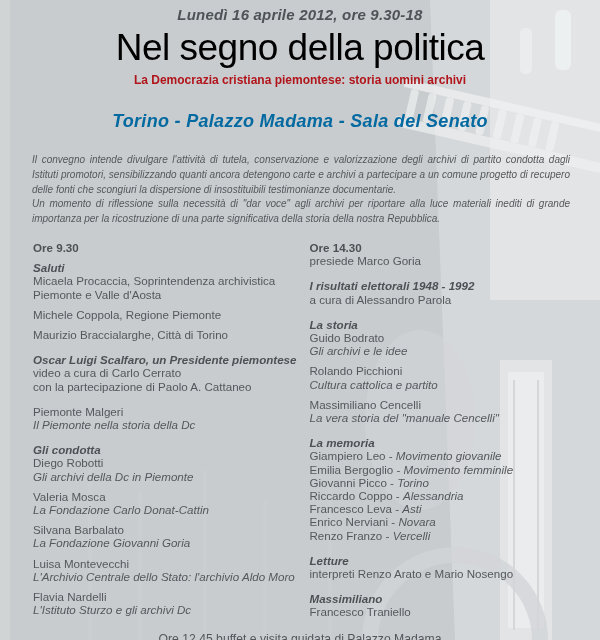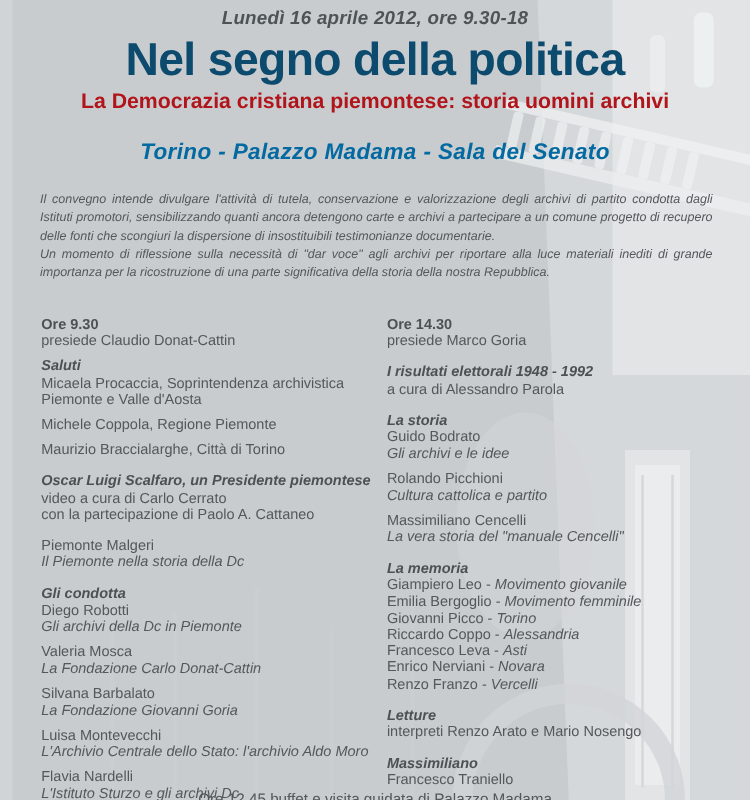--- a/index.html
+++ b/index.html
@@ -18,26 +18,26 @@
   .content{position:relative;z-index:2;}
 
   .date{
     padding-top:6px;text-align:center;
     font-style:italic;font-weight:600;
     font-size:15px;line-height:18px;
     color:#4d5357;letter-spacing:.2px;
   }
   .title{
     margin:5px 0 0;text-align:center;
-    font-size:37px;line-height:38px;font-weight:700;
-    color:#0c4a6e;letter-spacing:-.5px;
+    font-size:37px;line-height:38px;font-weight:400;
+    color:#000000;letter-spacing:-.5px;
   }
   .subtitle{
     margin:3px 0 0;text-align:center;
-    font-size:17px;line-height:21px;font-weight:700;
+    font-size:12px;line-height:21px;font-weight:700;
     color:#b1141a;
   }
   .venue{
     margin-top:19px;text-align:center;
     font-style:italic;font-weight:600;
     font-size:18px;line-height:22px;
     color:#0369a1;letter-spacing:.3px;
   }
   .intro{
     margin:21px 30px 0 32px;
@@ -48,21 +48,21 @@
   .intro p{margin:0;}
 
   .columns{
     margin-top:14px;
     display:grid;grid-template-columns:1fr 1fr;gap:12px;
     padding:0 26px 0 33px;
     font-size:11.6px;line-height:13.2px;
     color:#54585c;
   }
   .blk{margin-top:7px;}
-  .blk.first{margin-top:12px;}
+  .blk.first{margin-top:0;}
   .blk.sec{margin-top:12px;}
   .ln{white-space:nowrap;}
   .ln.b{font-weight:700;color:#4c5155;}
   .ln.bi{font-weight:700;font-style:italic;color:#4c5155;}
   .ln.it{font-style:italic;}
   .ln.mix .it-part{font-style:italic;}
 
   .footer{
     position:absolute;left:0;right:0;bottom:-7px;
     text-align:center;z-index:2;
@@ -125,21 +125,20 @@
 
     <div class="intro">
       <p>Il convegno intende divulgare l'attività di tutela, conservazione e valorizzazione degli archivi di partito condotta dagli Istituti promotori, sensibilizzando quanti ancora detengono carte e archivi a partecipare a un comune progetto di recupero delle fonti che scongiuri la dispersione di insostituibili testimonianze documentarie.</p>
       <p>Un momento di riflessione sulla necessità di "dar voce" agli archivi per riportare alla luce materiali inediti di grande importanza per la ricostruzione di una parte significativa della storia della nostra Repubblica.</p>
     </div>
 
     <div class="columns">
       <div class="col" id="col-0">
           <div class="blk first">
             <div class="ln b">Ore 9.30</div>
-            <div class="ln r">presiede Claudio Donat-Cattin</div>
           </div>
           <div class="blk">
             <div class="ln bi">Saluti</div>
             <div class="ln r">Micaela Procaccia, Soprintendenza archivistica</div>
             <div class="ln r">Piemonte e Valle d'Aosta</div>
           </div>
           <div class="blk">
             <div class="ln r">Michele Coppola, Regione Piemonte</div>
           </div>
           <div class="blk">

